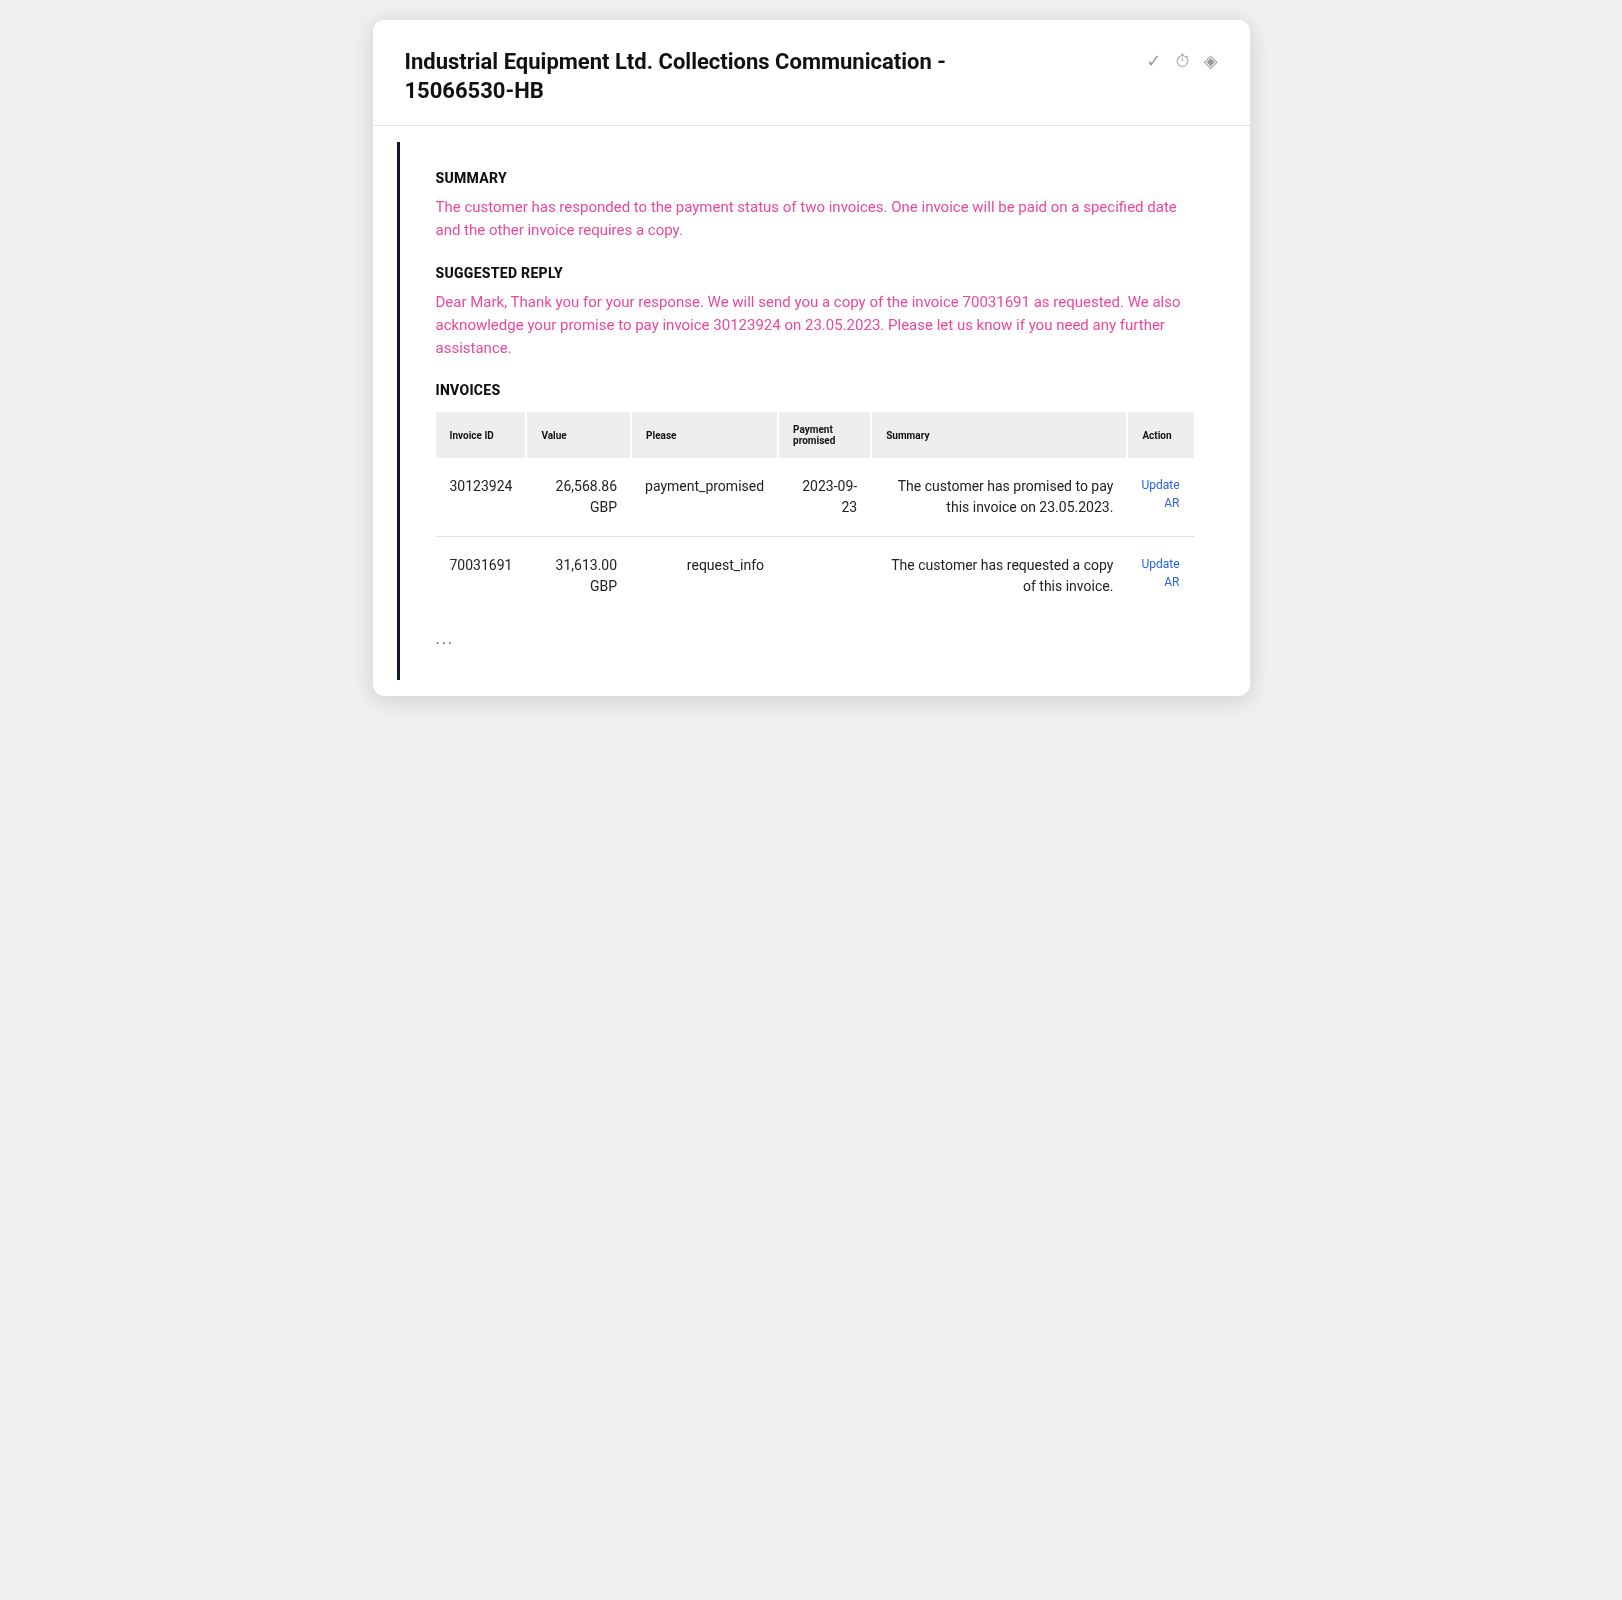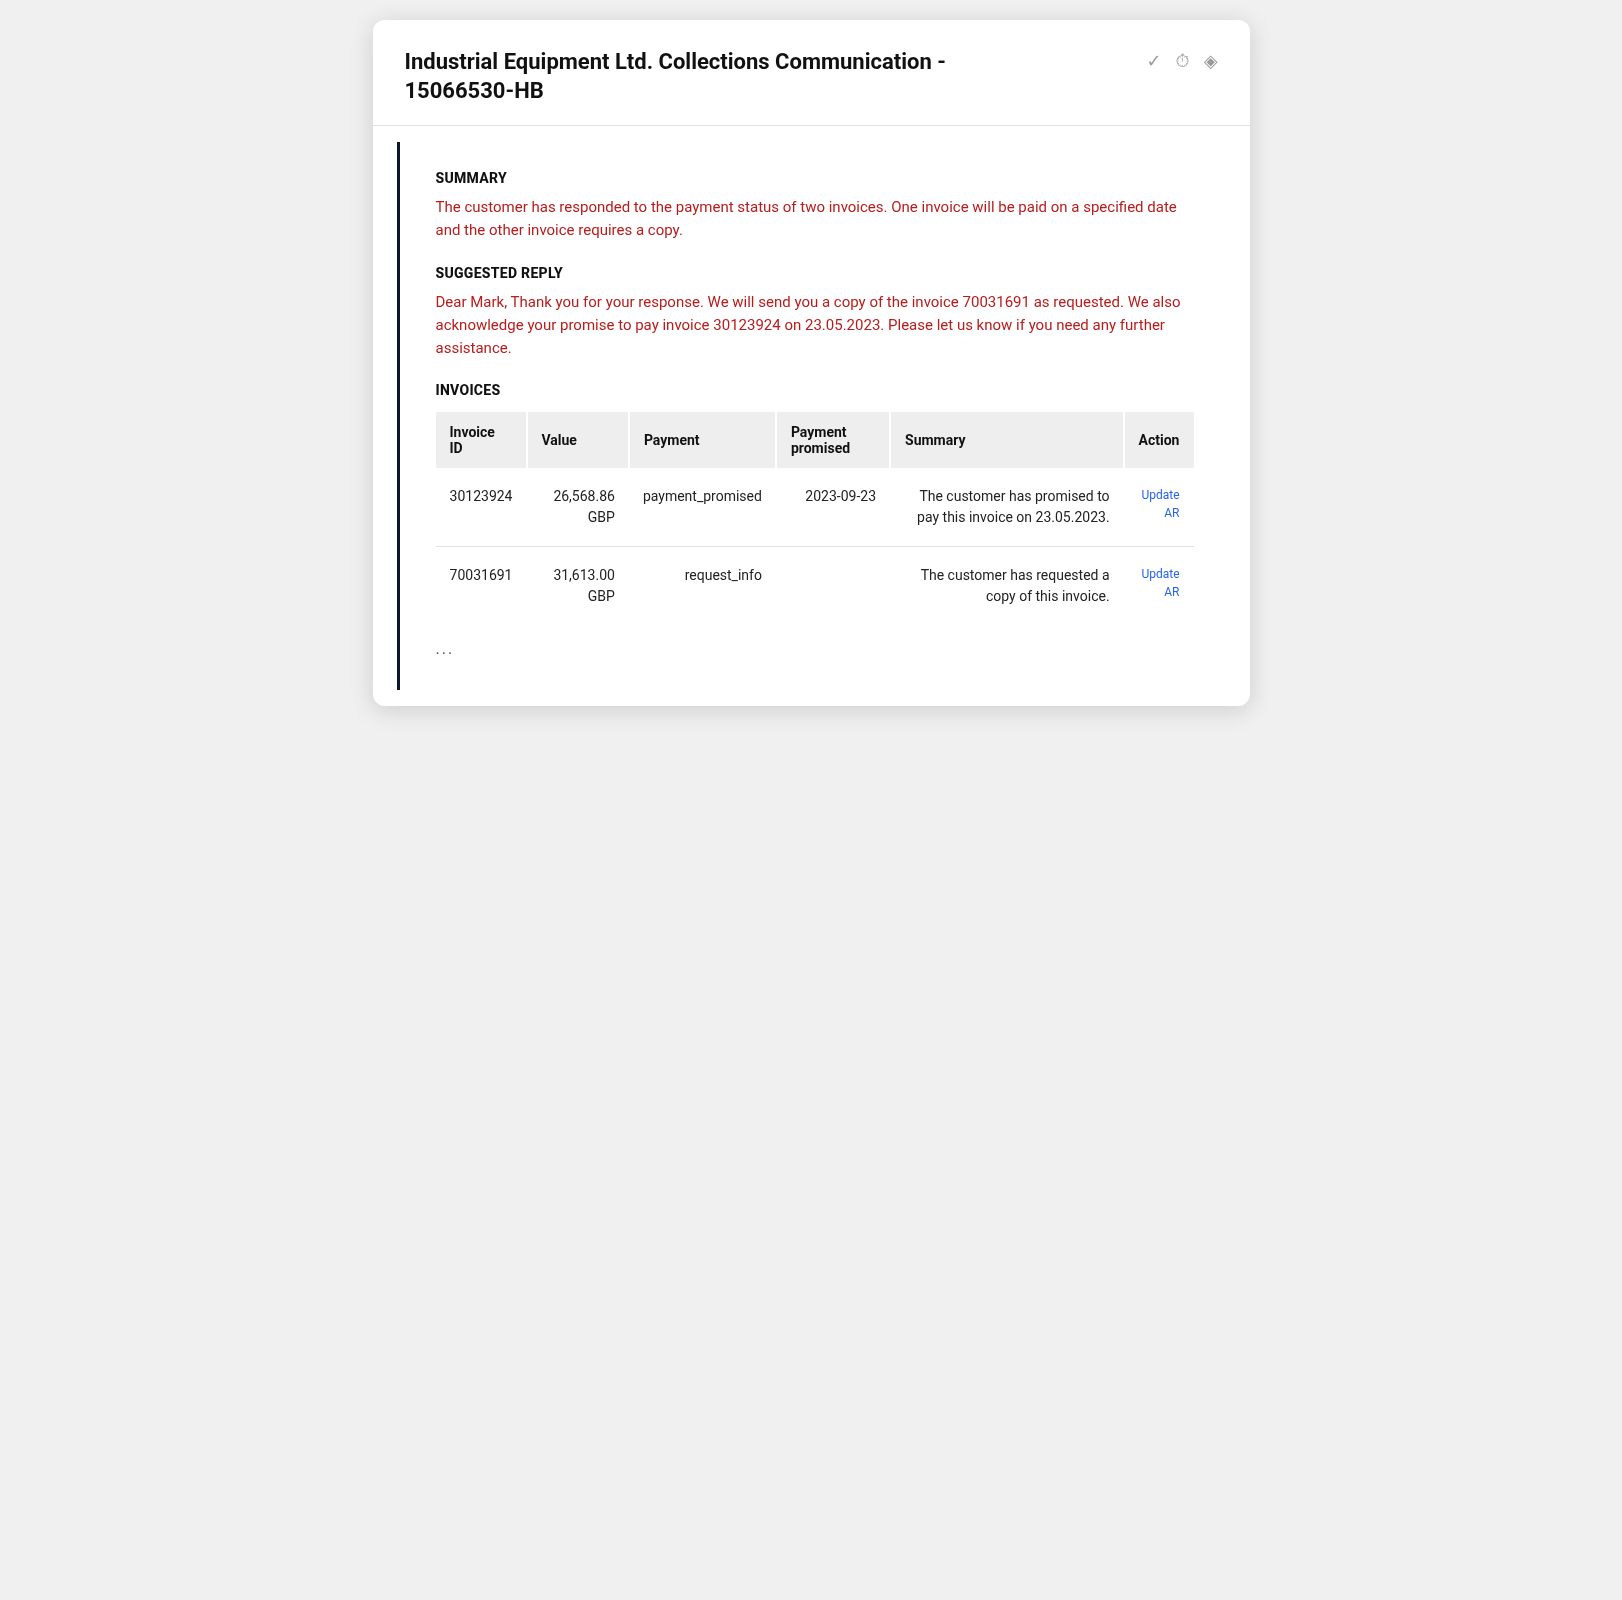--- a/index.html
+++ b/index.html
@@ -67,21 +67,21 @@
     .section-heading {
       font-size: 14px;
       font-weight: 800;
       color: #111111;
       margin-bottom: 10px;
       letter-spacing: 0.02em;
     }
 
     .section-body {
       font-size: 15px;
-      color: #b91c1c;
+      color: #ec4899;
       line-height: 1.55;
       margin-bottom: 22px;
     }
 
     .invoices-section {
       margin-top: 8px;
     }
 
     .invoices-heading {
       font-size: 14px;
@@ -99,21 +99,21 @@
 
     .invoices-table thead tr {
       background: #eeeeee;
     }
 
     .invoices-table thead th {
       padding: 12px 14px;
       text-align: left;
       font-weight: 700;
       color: #111111;
-      font-size: 14px;
+      font-size: 10px;
       border-right: 2px solid #ffffff;
     }
 
     .invoices-table thead th:last-child {
       border-right: none;
     }
 
     .invoices-table tbody tr {
       border-bottom: 1px solid #e0e0e0;
       text-align: right;
@@ -177,21 +177,21 @@
     </div>
 
     <div class="invoices-section">
       <div class="invoices-heading">INVOICES</div>
 
       <table class="invoices-table">
         <thead>
           <tr>
             <th>Invoice ID</th>
             <th>Value</th>
-            <th>Payment</th>
+            <th>Please</th>
             <th>Payment promised</th>
             <th>Summary</th>
             <th>Action</th>
           </tr>
         </thead>
         <tbody>
 
           <tr>
             <td>30123924</td>
             <td>26,568.86 GBP</td>

